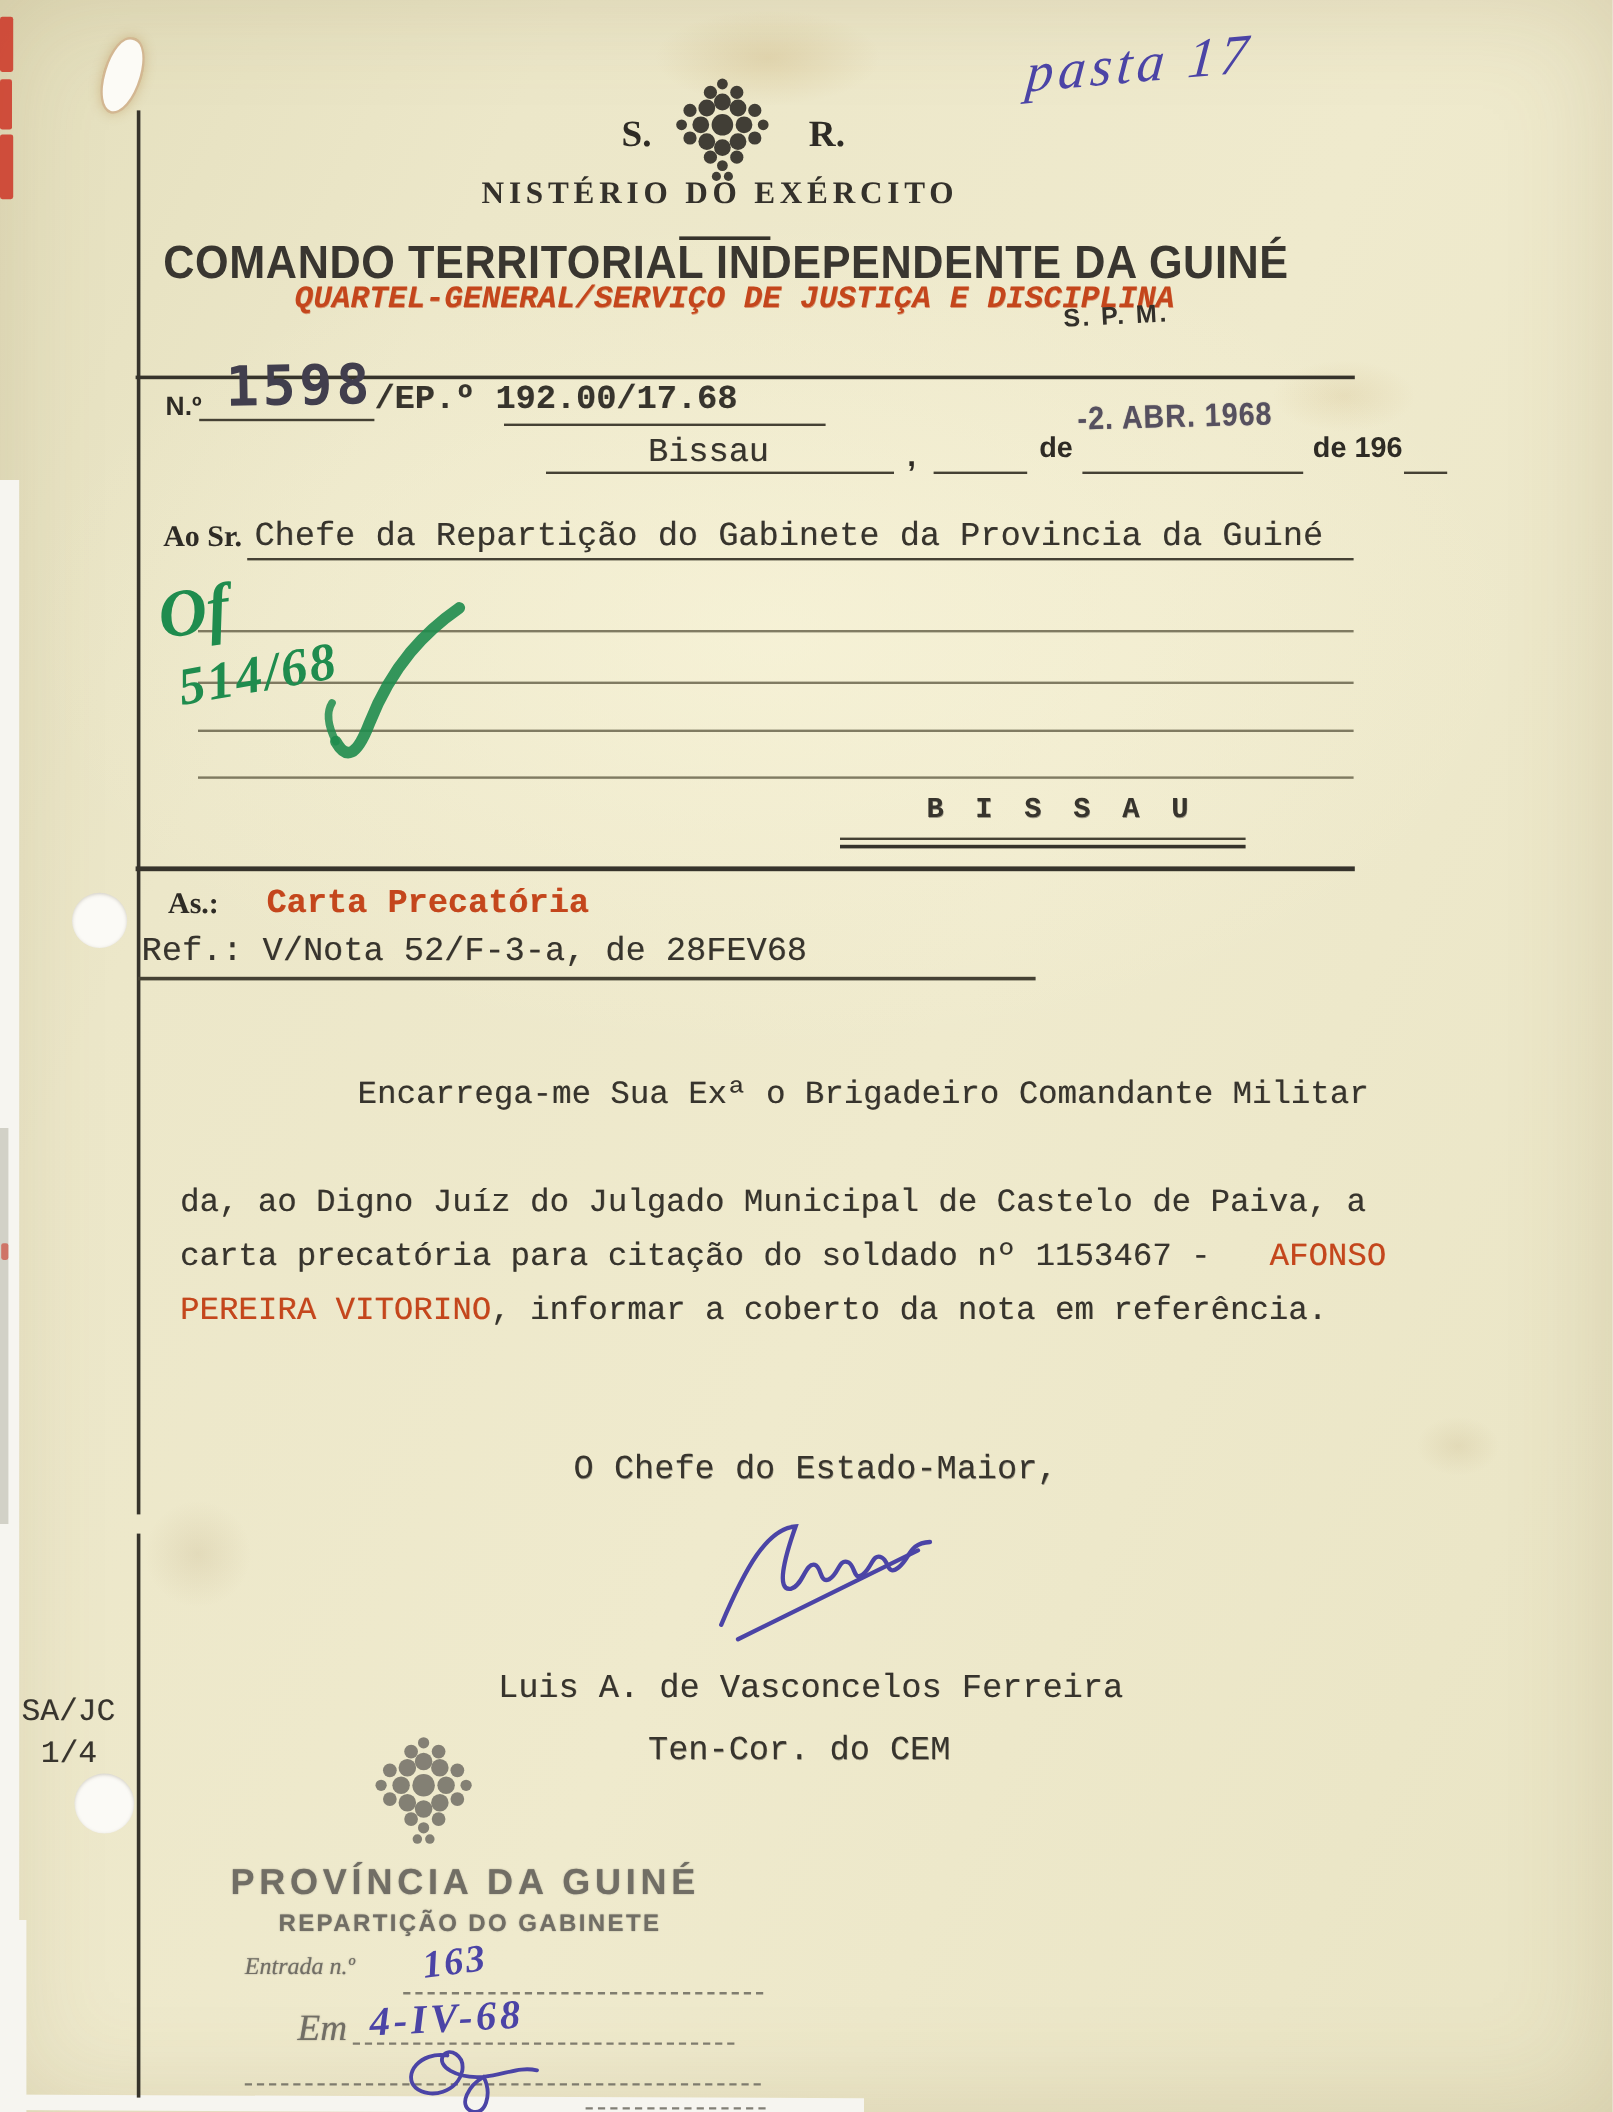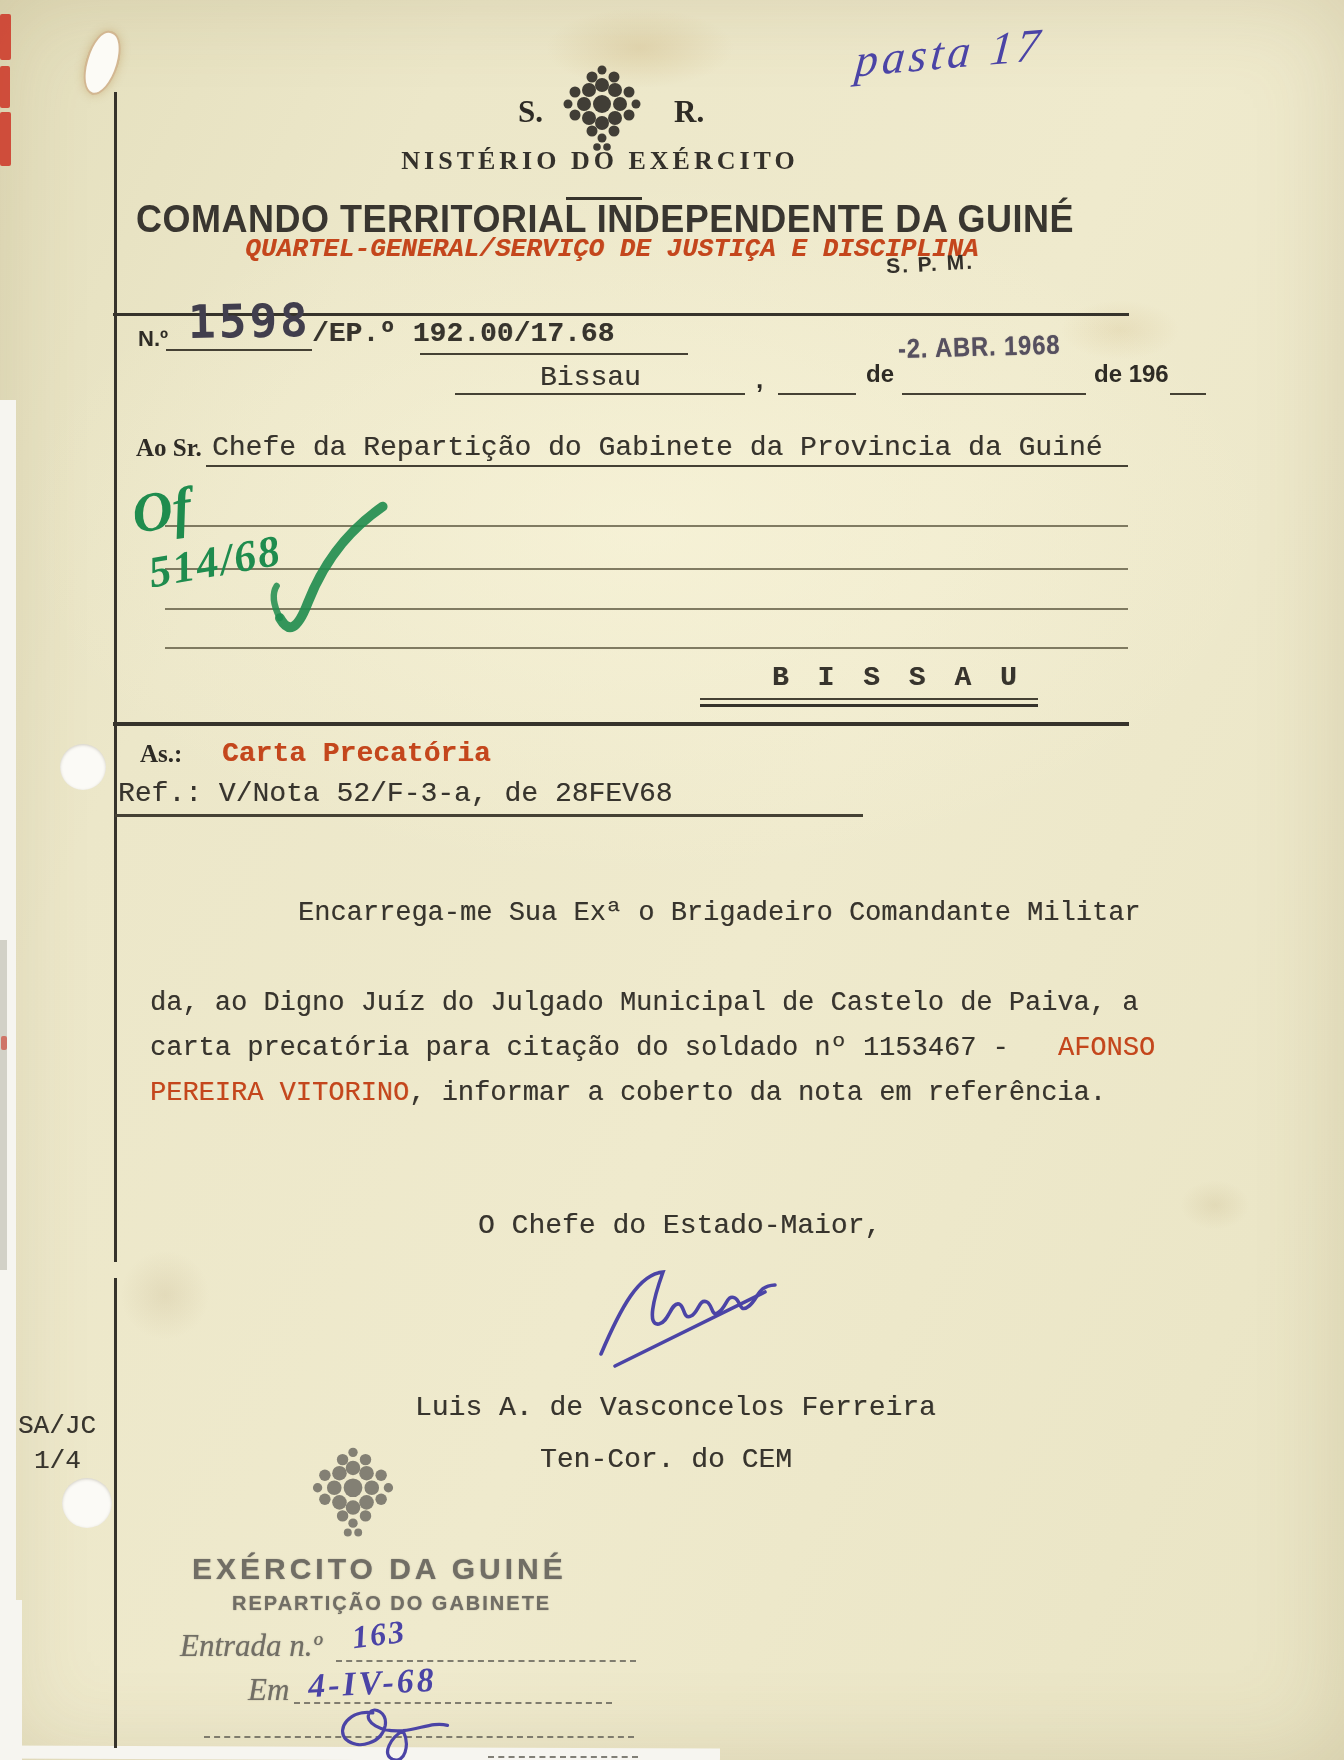--- a/index.html
+++ b/index.html
@@ -129,21 +129,21 @@
 
   <div class="abs green-hand" style="left:132px;top:478px;font-size:56px;transform:rotate(-8deg);">Of</div>
   <div class="abs green-hand" style="left:148px;top:536px;font-size:44px;transform:rotate(-10deg);letter-spacing:2px;">514/68</div>
   <div class="abs" style="left:252px;top:498px;color:#1f8c4e;">
     <svg width="150" height="150" viewBox="0 0 120 140">
       <path d="M16,112 C24,126 32,124 42,98 C60,52 86,26 112,8" fill="none" stroke="currentColor" stroke-width="9" stroke-linecap="round" opacity=".9"></path>
       <path d="M16,112 C10,100 8,90 13,82" fill="none" stroke="currentColor" stroke-width="6" stroke-linecap="round" opacity=".85"></path>
     </svg>
   </div>
 
-  <div class="abs typed" style="left:772px;top:662px;font-size:28px;font-weight:bold;letter-spacing:6px;">B I S S A U</div>
+  <div class="abs typed" style="left:772px;top:662px;font-size:24px;font-weight:bold;letter-spacing:6px;">B I S S A U</div>
   <div class="abs uline" style="left:700px;top:698px;width:338px;"></div>
   <div class="abs rule" style="left:700px;top:704px;width:338px;height:3px;"></div>
 
   <div class="abs rule" style="left:113px;top:722px;width:1016px;height:4px;"></div>
 
   <div class="abs printed serifed" style="left:140px;top:740px;font-size:25px;">As.:</div>
   <div class="abs typed-orange" style="left:222px;top:738px;font-size:28px;font-weight:bold;">Carta Precatória</div>
   <div class="abs typed" style="left:118px;top:778px;font-size:28px;"><span>Ref.:</span> <span>V/Nota 52/F-3-a, de 28FEV68</span></div>
   <div class="abs uline" style="left:115px;top:814px;width:748px;height:3px;"></div>
 
@@ -191,24 +191,24 @@
           <circle cx="77" cy="30" r="5.5"></circle>
         <circle cx="50" cy="8" r="4.5"></circle>
           <circle cx="84" cy="42" r="4.5"></circle>
           <circle cx="16" cy="42" r="4.5"></circle>
         <circle cx="50" cy="76" r="4.5"></circle>
           <circle cx="45" cy="85" r="3.8"></circle>
           <circle cx="55" cy="85" r="3.8"></circle>
       </g>
     </svg>
   </div>
-  <div class="abs stamp-gray" style="left:192px;top:1552px;font-size:30px;font-weight:bold;letter-spacing:4px;white-space:pre;">EXÉRCITO DA GUINÉ</div>
+  <div class="abs stamp-gray" style="left:192px;top:1552px;font-size:30px;font-weight:bold;letter-spacing:4px;white-space:pre;">PROVÍNCIA DA GUINÉ</div>
   <div class="abs stamp-gray" style="left:232px;top:1592px;font-size:20px;font-weight:bold;letter-spacing:2px;white-space:pre;">REPARTIÇÃO DO GABINETE</div>
 
-  <div class="abs stamp-gray serifed" style="left:180px;top:1628px;font-size:31px;font-style:italic;text-align:right;">Entrada n.º</div>
+  <div class="abs stamp-gray serifed" style="left:204px;top:1628px;font-size:20px;font-style:italic;text-align:right;">Entrada n.º</div>
   <div class="abs dashedline" style="left:336px;top:1636px;width:300px;height:24px;"></div>
   <div class="abs blue-hand" style="left:352px;top:1616px;font-size:32px;font-weight:bold;transform:rotate(-7deg);letter-spacing:2px;">163</div>
 
   <div class="abs stamp-gray serifed" style="left:248px;top:1672px;font-size:31px;font-style:italic;">Em</div>
   <div class="abs dashedline" style="left:294px;top:1678px;width:318px;height:24px;"></div>
   <div class="abs blue-hand" style="left:308px;top:1664px;font-size:34px;font-weight:bold;transform:rotate(-3deg);letter-spacing:3px;">4-IV-68</div>
 
   <div class="abs dashedline" style="left:204px;top:1712px;width:430px;height:24px;"></div>
   <div class="abs dashedline" style="left:488px;top:1736px;width:150px;height:20px;"></div>
 

